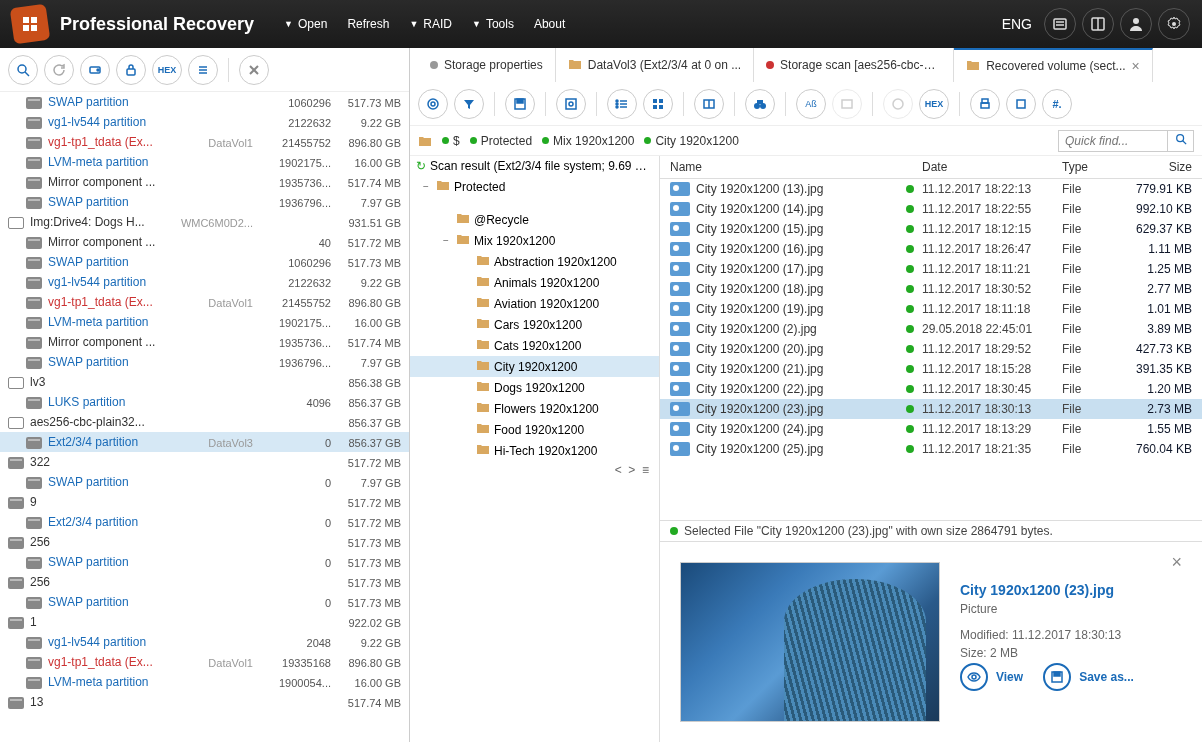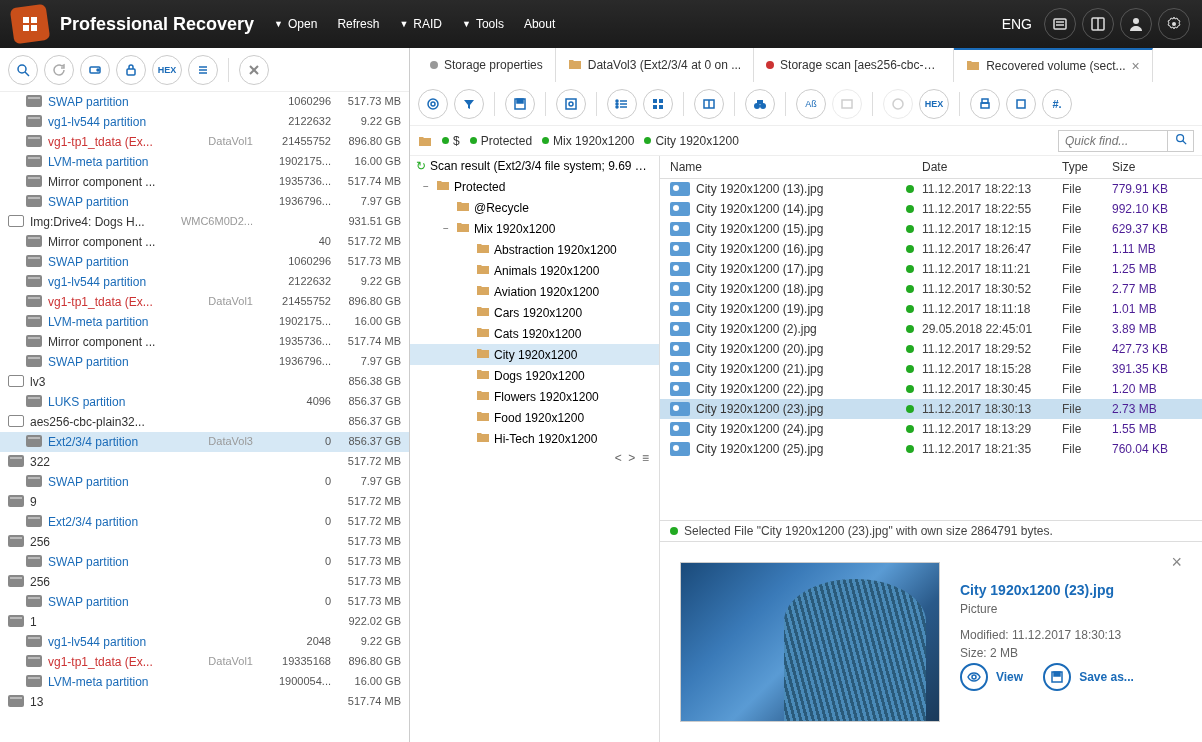--- a/index.html
+++ b/index.html
@@ -1,41 +1,41 @@
 <!DOCTYPE html>
 <html><head>
 <meta charset="utf-8">
 <style>
 *{box-sizing:border-box;margin:0;padding:0;font-family:"Segoe UI",Arial,sans-serif;font-size:12px}
 body{background:#fff;width:1202px;height:742px;overflow:hidden;display:flex;flex-direction:column}
 .titlebar{background:linear-gradient(#2a2a2a,#1a1a1a);height:48px;display:flex;align-items:center;padding:0 12px;color:#fff}
 .logo{width:36px;height:36px;background:#c94f1a;border-radius:6px;display:flex;align-items:center;justify-content:center;margin-right:12px;transform:rotate(-8deg)}
 .logo svg{transform:rotate(8deg)}
-.app-title{font-size:18px;font-weight:600;margin-right:20px}
+.app-title{font-size:18px;font-weight:600;margin-right:30px}
 .menu{display:flex;gap:20px;flex:1}
 .menu-item{color:#fff;font-size:15px;cursor:pointer;display:flex;align-items:center;gap:5px}
 .menu-caret{font-size:9px}
 .lang{font-size:14px;margin-right:12px}
 .top-icons{display:flex;gap:6px}
 .top-icon{width:32px;height:32px;border:1px solid #555;border-radius:50%;display:flex;align-items:center;justify-content:center;cursor:pointer;color:#ddd}
 .toolbar-row{height:38px;display:flex;align-items:center;padding:0 8px;gap:6px;border-bottom:1px solid #ddd}
 .tool-btn{width:30px;height:30px;border:1px solid #ccc;border-radius:50%;background:#fff;display:flex;align-items:center;justify-content:center;cursor:pointer;color:#1a6bb8}
 .tool-btn.hex{font-size:9px;font-weight:bold}
 .tabs{display:flex;flex:1;margin-left:8px;height:100%}
 .tab{display:flex;align-items:center;padding:0 12px;gap:6px;border-right:1px solid #ddd;cursor:pointer;font-size:12px;color:#333;max-width:200px}
 .tab.active{background:#fff;border-top:2px solid #1a6bb8}
 .tab-dot{width:8px;height:8px;border-radius:50%;background:#999}
 .tab-dot.red{background:#c33}
 .tab-folder{color:#d9a860}
 .tab-close{margin-left:auto;color:#888;font-size:14px}
 .main{display:flex;flex:1;overflow:hidden}
 .left-panel{width:410px;border-right:1px solid #ccc;display:flex;flex-direction:column}
 .left-toolbar{height:44px;display:flex;align-items:center;padding:0 8px;gap:6px;border-bottom:1px solid #eee}
 .left-list{flex:1;overflow-y:auto;font-size:12px}
-.li-row{display:flex;align-items:flex-start;padding:3px 8px;cursor:pointer}
+.li-row{display:flex;align-items:flex-end;padding:3px 8px;cursor:pointer}
 .li-row.selected{background:#d6e8f5}
 .li-indent1{padding-left:26px}
 .li-icon{width:16px;height:12px;margin-right:6px;flex-shrink:0}
 .li-name{flex:1;color:#1a6bb8;overflow:hidden;text-overflow:ellipsis;white-space:nowrap}
 .li-name.dark{color:#333}
 .li-name.red{color:#c33}
 .li-tag{color:#999;font-size:11px;margin-right:8px}
 .li-col1{width:70px;text-align:right;color:#555;font-size:11px}
 .li-col2{width:70px;text-align:right;color:#555;font-size:11px}
 .right-panel{flex:1;display:flex;flex-direction:column;overflow:hidden}
@@ -51,31 +51,31 @@
 .tree-row{display:flex;align-items:center;padding:3px 6px;cursor:pointer;white-space:nowrap}
 .tree-row.selected{background:#d6e8f5}
 .tree-exp{width:12px;text-align:center;color:#666;font-size:10px}
 .tree-folder{color:#d9a860;margin:0 4px}
 .tree-nav{position:sticky;bottom:0;right:0;text-align:right;padding:2px 10px;color:#666;background:#fff}
 .file-pane{flex:1;display:flex;flex-direction:column;overflow:hidden}
 .file-header{display:flex;border-bottom:1px solid #ddd;padding:4px 0;font-size:12px;color:#333}
 .fh-name{flex:1;padding-left:10px}
 .fh-date{width:140px}
 .fh-type{width:50px}
-.fh-size{width:90px;text-align:left;padding-right:10px}
+.fh-size{width:90px;text-align:right;padding-right:10px}
 .file-list{flex:1;overflow-y:auto}
 .file-row{display:flex;align-items:center;padding:3px 0;cursor:pointer;font-size:12px}
 .file-row.selected{background:#c8dff0}
 .fr-icon{width:20px;height:14px;background:#5a9bd4;margin:0 6px 0 10px;border-radius:2px;position:relative;flex-shrink:0}
 .fr-icon::after{content:"";position:absolute;top:3px;left:3px;width:6px;height:6px;background:#fff;border-radius:50%}
 .fr-name{flex:1;color:#333}
 .fr-dot{width:8px;height:8px;border-radius:50%;background:#2a2;margin-right:8px}
 .fr-date{width:140px;color:#444}
 .fr-type{width:50px;color:#444}
-.fr-size{width:90px;padding-right:10px;color:#4c1d95}
+.fr-size{width:90px;text-align:right;padding-right:10px;color:#0f172a}
 .status-bar{height:22px;display:flex;align-items:center;padding:0 10px;border-top:1px solid #ddd;border-bottom:1px solid #ddd;font-size:11px;color:#444;gap:6px}
 .status-dot{width:8px;height:8px;border-radius:50%;background:#2a2}
 .preview-pane{height:200px;display:flex;padding:20px;gap:20px;position:relative}
 .preview-close{position:absolute;top:10px;right:20px;color:#888;font-size:18px;cursor:pointer}
 .preview-img{width:260px;height:160px;border:1px solid #ccc;background:linear-gradient(135deg,#1a4a7a 0%,#3a7ab8 30%,#5a9bd4 50%,#2a5a8a 70%,#1a3a5a 100%);position:relative;overflow:hidden}
 .preview-img::before{content:"";position:absolute;left:40%;top:10%;width:55%;height:90%;background:repeating-linear-gradient(75deg,#4a8ab8 0,#4a8ab8 3px,#2a5a7a 3px,#2a5a7a 6px);border-radius:50% 50% 0 0/30% 30% 0 0}
 .preview-info{flex:1;padding-top:20px}
 .preview-title{color:#1a6bb8;font-size:14px;font-weight:600;margin-bottom:4px}
 .preview-type{color:#666;margin-bottom:10px}
 .preview-meta{color:#666;font-size:11px;line-height:1.5;margin-bottom:1px}
@@ -538,21 +538,21 @@
           <span style="overflow:hidden;text-overflow:ellipsis">Scan result (Ext2/3/4 file system; 9.69 GB in t</span>
         </div>
         <div id="tree-items">
             <div class="tree-row" style="padding-left: 10px;">
               <span class="tree-exp">−</span>
               <span class="tree-folder"><svg class="folder-svg" viewBox="0 0 14 12">
                   <path d="M1 2h4l1 1h7v8H1z"></path>
                 </svg></span>
               <span>Protected</span>
             </div>
-            <div class="tree-row" style="padding-left: 30px;">
+            <div class="tree-row" style="padding-left: 30px; margin-top: 12px;">
               <span class="tree-exp"></span>
               <span class="tree-folder"><svg class="folder-svg" viewBox="0 0 14 12">
                   <path d="M1 2h4l1 1h7v8H1z"></path>
                 </svg></span>
               <span>@Recycle</span>
             </div>
             <div class="tree-row" style="padding-left: 30px;">
               <span class="tree-exp">−</span>
               <span class="tree-folder"><svg class="folder-svg" viewBox="0 0 14 12">
                   <path d="M1 2h4l1 1h7v8H1z"></path>

